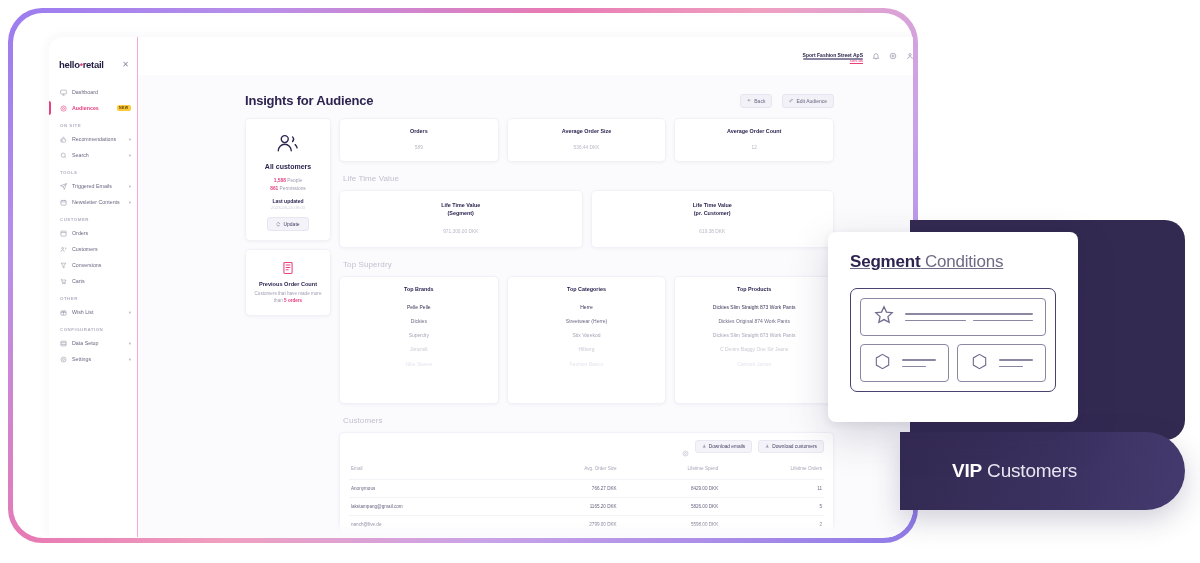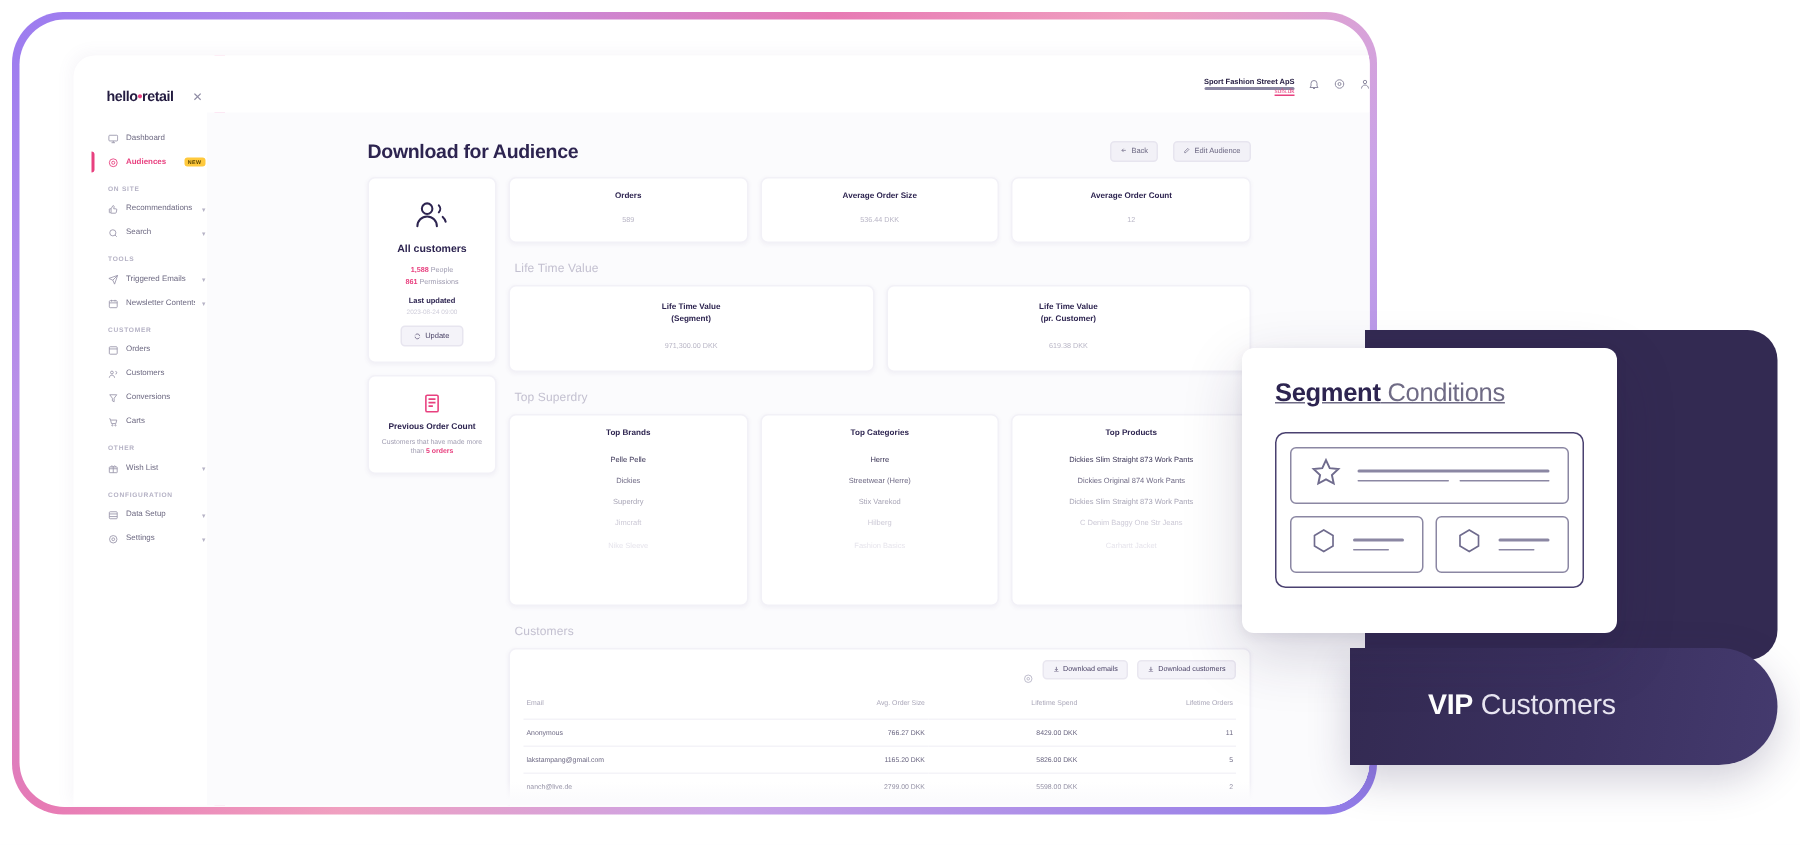--- a/index.html
+++ b/index.html
@@ -30,24 +30,24 @@
     position: absolute; left: 36px; top: 24px;
     width: 875px; height: 500px;
     background: #ffffff;
     border-radius: 14px 0 0 0;
     overflow: hidden;
     box-shadow: -2px -2px 10px rgba(120,110,160,.06);
   }
 
   
   .sidebar {
-    position: absolute; left: 12px; top: 0;
+    position: absolute; left: 0; top: 0;
     width: 89px; height: 500px;
     background: #ffffff;
-    border-right: 7px solid #f9a8d4;
+    border-right: 1px solid #f9a8d4;
     padding-top: 22px;
   }
   .brand-row { display: flex; align-items: center; justify-content: space-between; padding: 0 8px 0 10px; margin-bottom: 14px; }
   .brand {
     font-size: 9.5px; font-weight: bold; letter-spacing: -.3px;
     color: #241c41;
   }
   .brand .dot { color: #e8407f; }
   .brand-close { font-size: 8px; color: #8d8aa3; line-height: 1; cursor: pointer; }
 
@@ -429,21 +429,21 @@
               <circle cx="12" cy="8" r="3.4"></circle>
               <path d="M5 21c0-3.9 3.1-7 7-7s7 3.1 7 7"></path>
             </svg>
         </div>
       </div>
 
       <div class="content">
         <div class="page">
 
           <div class="page-head">
-            <div class="page-title">Download for Audience</div>
+            <div class="page-title">Insights for Audience</div>
             <div class="head-actions">
               <div class="btn-ghost">
                 <svg viewBox="0 0 24 24" fill="none" stroke="currentColor" stroke-width="2.4">
                     <path d="M19 12H5M11 6l-6 6 6 6"></path>
                   </svg>
                 <span>Back</span>
               </div>
               <div class="btn-ghost">
                 <svg viewBox="0 0 24 24" fill="none" stroke="currentColor" stroke-width="2.4">
                     <path d="M4 20h4l11-11-4-4L4 16v4z"></path>

